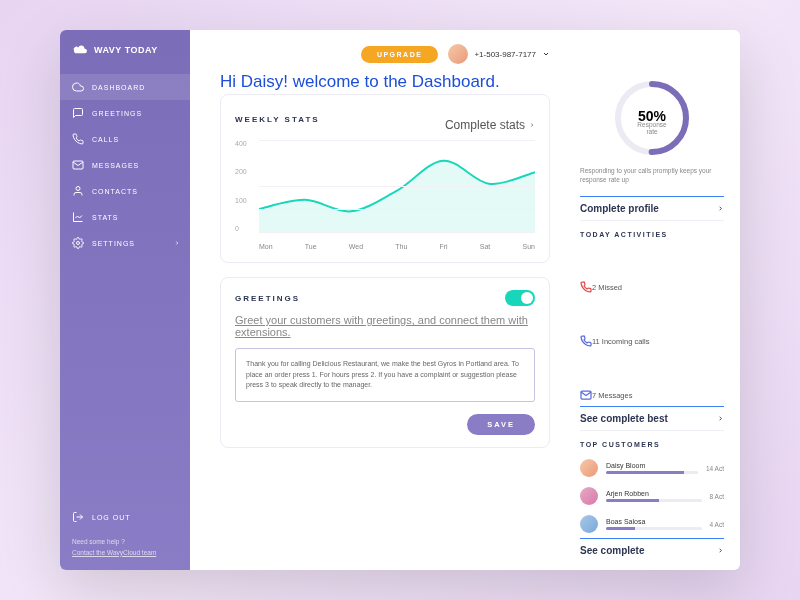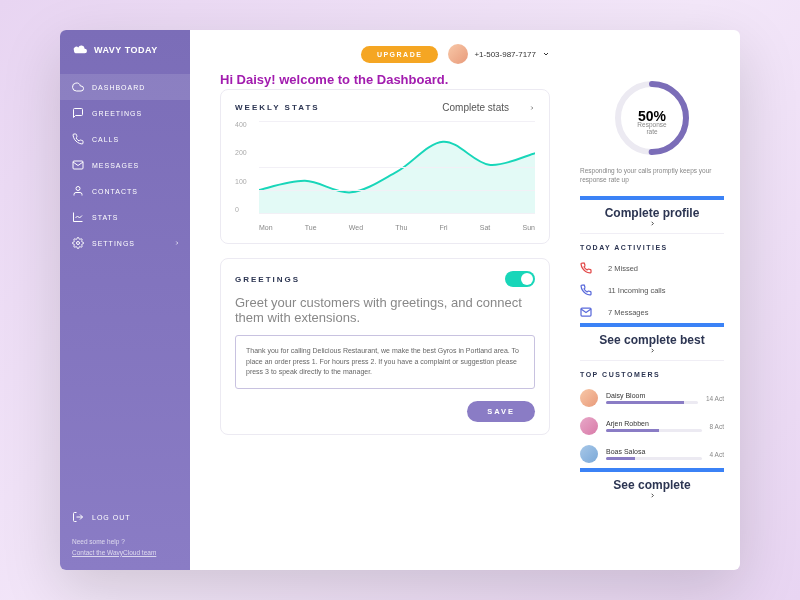--- a/index.html
+++ b/index.html
@@ -16,46 +16,46 @@
 .sidebar-footer { padding: 12px; font-size: 6.5px; line-height: 1.6; }
 .logout { display: flex; align-items: center; gap: 8px; padding: 6px 0; margin-bottom: 8px; cursor: pointer; letter-spacing: 1px; font-size: 7px; }
 .help { opacity: 0.7; }
 .help a { color: #fff; text-decoration: underline; }
 .main { flex: 1; display: flex; }
 .center { flex: 1; padding: 14px 30px; overflow: hidden; }
 .topbar { display: flex; justify-content: flex-end; align-items: center; gap: 10px; margin-bottom: 8px; }
 .upgrade { background: #f5a623; color: #fff; border: none; padding: 5px 16px; border-radius: 12px; font-size: 7px; letter-spacing: 1.5px; font-weight: 600; cursor: pointer; }
 .user { display: flex; align-items: center; gap: 6px; font-size: 8px; color: #333; cursor: pointer; }
 .avatar-sm { width: 20px; height: 20px; border-radius: 50%; background: linear-gradient(135deg,#f8c8a8,#e89a7a); }
-.greeting-title { font-size: 13px; font-weight: 700; color: #a21caf; margin-bottom: 2px; }
+.greeting-title { font-size: 17px; font-weight: 400; color: #1d4ed8; margin-bottom: 2px; }
 .greeting-sub { font-size: 7.5px; color: #888; margin-bottom: 12px; }
 .card { border: 1px solid #eceaf2; border-radius: 8px; padding: 12px 14px; margin-bottom: 14px; }
 .card-head { display: flex; justify-content: space-between; align-items: center; margin-bottom: 8px; }
 .card-title { font-size: 8px; letter-spacing: 2px; font-weight: 700; color: #2c3552; }
-.link { font-size: 10px; color: #555; cursor: pointer; display: flex; align-items: center; gap: 20px; }
+.link { font-size: 12px; color: #555; cursor: pointer; display: flex; align-items: center; gap: 4px; margin-top: 11px; }
 .chart { height: 110px; position: relative; }
 .ylabels { position: absolute; left: 0; top: 0; bottom: 18px; display: flex; flex-direction: column; justify-content: space-between; font-size: 7px; color: #aaa; }
 .xlabels { position: absolute; left: 24px; right: 0; bottom: 0; display: flex; justify-content: space-between; font-size: 7px; color: #888; }
 .plot { position: absolute; left: 24px; right: 0; top: 0; bottom: 18px; }
 .gridline { position: absolute; left: 0; right: 0; border-top: 1px solid #f2f0f6; }
 .toggle { width: 30px; height: 16px; background: #18d6b9; border-radius: 8px; position: relative; cursor: pointer; }
 .toggle::after { content: ''; position: absolute; right: 2px; top: 2px; width: 12px; height: 12px; background: #fff; border-radius: 50%; }
-.greet-desc { font-size: 13px; color: #888; margin-bottom: 10px; }
+.greet-desc { font-size: 11px; color: #888; margin-bottom: 10px; text-decoration: underline; }
 .greet-box { border: 1px solid #c8c2e0; border-radius: 3px; padding: 10px; font-size: 7px; color: #666; line-height: 1.5; margin-bottom: 12px; min-height: 54px; }
 .save-row { display: flex; justify-content: flex-end; }
 .save-btn { background: #8a7cc5; color: #fff; border: none; padding: 6px 20px; border-radius: 14px; font-size: 7.5px; letter-spacing: 2px; font-weight: 600; cursor: pointer; }
 .right { width: 160px; padding: 48px 16px 14px 0; font-size: 8px; }
 .gauge-wrap { text-align: center; margin-bottom: 8px; }
 .gauge { width: 80px; height: 80px; margin: 0 auto 6px; position: relative; }
 .gauge-pct { position: absolute; top: 50%; left: 50%; transform: translate(-50%,-60%); font-size: 14px; font-weight: 600; color: #000000; }
 .gauge-lbl { position: absolute; top: 50%; left: 50%; transform: translate(-50%,20%); font-size: 6.5px; color: #888; }
 .right-note { font-size: 6.5px; color: #888; line-height: 1.4; margin-bottom: 12px; }
-.right-link { display: flex; justify-content: space-between; align-items: center; font-size: 12px; font-weight: 600; color: #2c3552; padding: 6px 0; cursor: pointer; border-top: 4px solid #3b82f6; flex-direction: column; }
+.right-link { display: flex; justify-content: space-between; align-items: center; font-size: 10px; font-weight: 600; color: #2c3552; padding: 6px 0; cursor: pointer; border-top: 1px solid #3b82f6; }
 .section-title { font-size: 7px; letter-spacing: 1.5px; font-weight: 700; color: #2c3552; padding: 10px 0 6px; border-top: 1px solid #f0eef5; }
-.activity-item { display: flex; align-items: center; gap: 16px; padding: 5px 0; font-size: 7.5px; color: #555; }
+.activity-item { display: flex; align-items: center; gap: 0; padding: 5px 0; font-size: 7.5px; color: #555; margin-top: 32px; }
 .act-icon { width: 12px; height: 12px; display: flex; align-items: center; justify-content: center; }
 .customer { display: flex; align-items: center; gap: 8px; padding: 5px 0; }
 .cust-av { width: 18px; height: 18px; border-radius: 50%; flex-shrink: 0; }
 .cust-info { flex: 1; }
 .cust-name { font-size: 7px; color: #333; margin-bottom: 2px; }
 .cust-bar { height: 3px; background: #eceaf2; border-radius: 2px; overflow: hidden; }
 .cust-fill { height: 100%; background: #8a7cc5; }
 .cust-val { font-size: 6.5px; color: #888; }
 svg { display: block; }
 </style>

